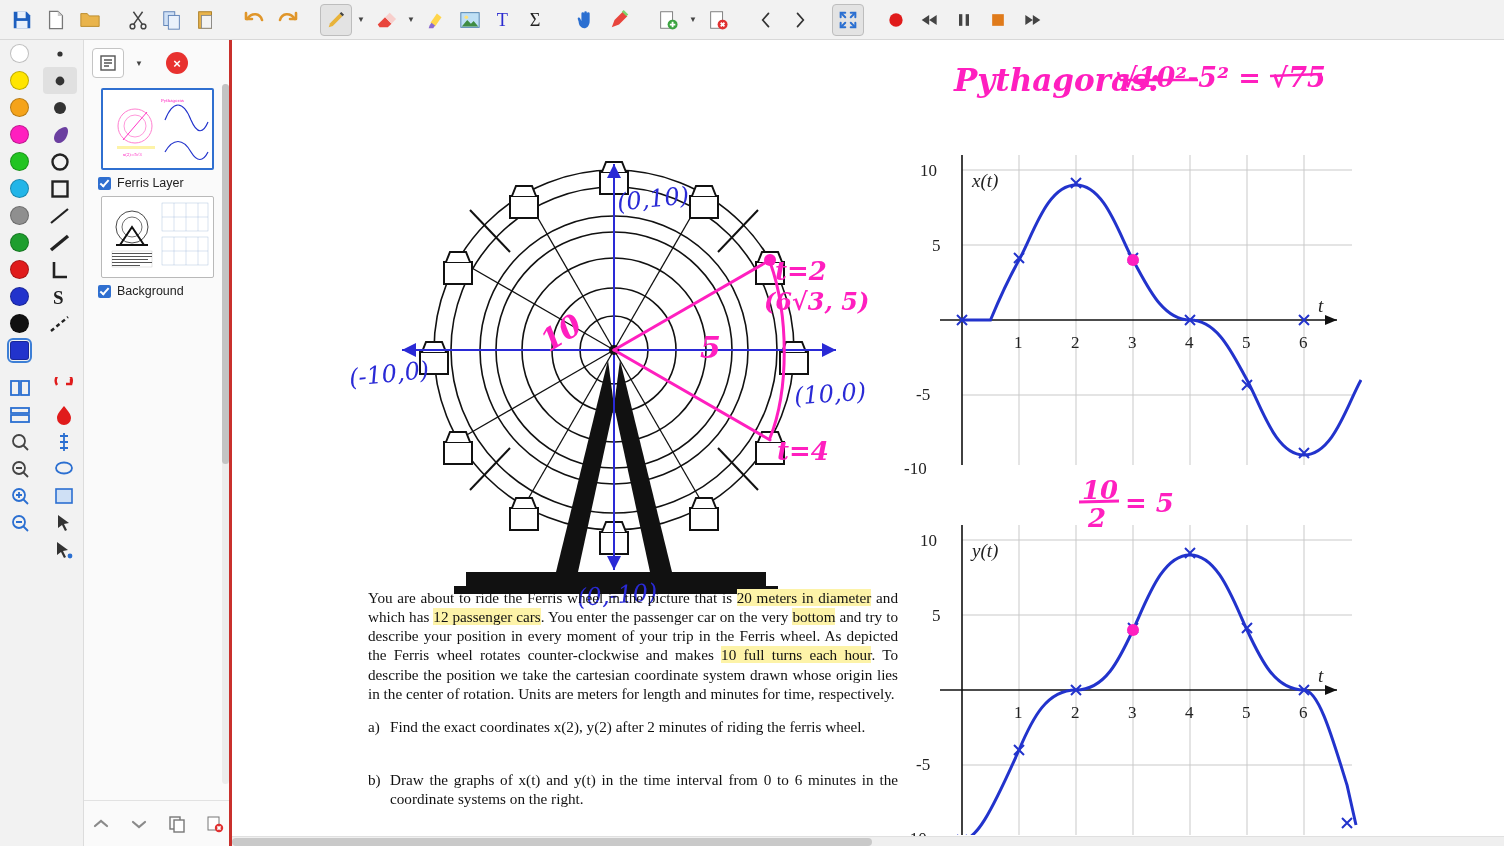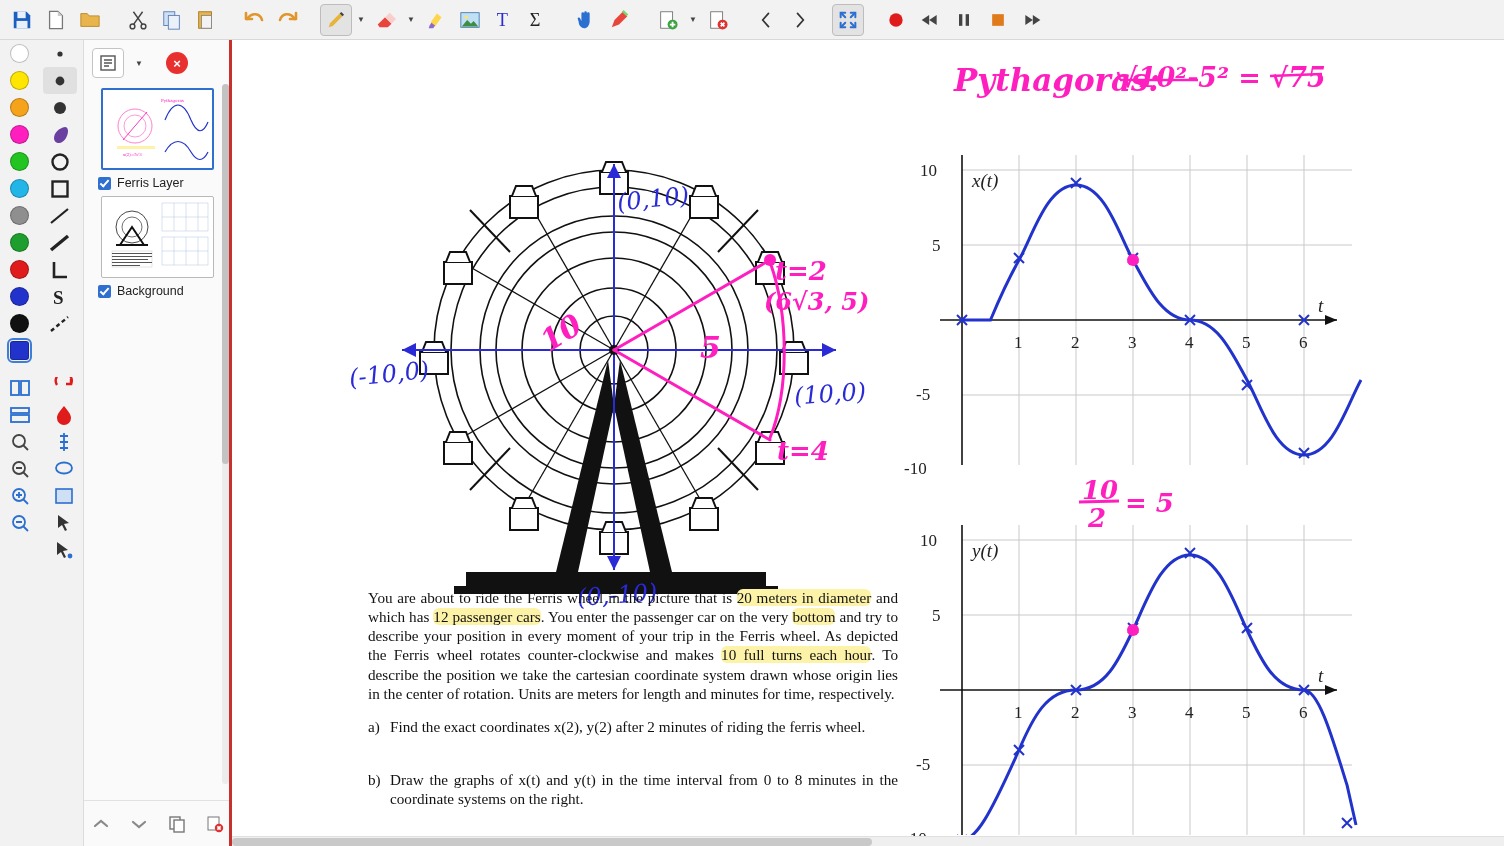--- a/index.html
+++ b/index.html
@@ -197,21 +197,21 @@
   #worksheet {
     position: absolute;
     left: 136px; top: 548px;
     width: 530px;
     font-family: "Liberation Serif", serif;
     font-size: 15.2px;
     line-height: 1.26;
     color: #111;
     text-align: justify;
   }
-  .hl { background: #fdf3a8; border-radius: 6px; }
+  .hl { background: #fdf3a8; }
   .qrow { display: flex; margin-top: 14px; }
   .qlab { width: 22px; flex: none; }
   .qtxt { flex: 1; }
 
   
   .hand {
     position: absolute;
     color: #ff1fbf;
     font-family: "DejaVu Serif", serif;
     font-style: italic;
@@ -811,21 +811,21 @@
 
       <div class="qrow">
         <div class="qlab">a)</div>
         <div class="qtxt">Find the exact coordinates x(2), y(2) after 2 minutes of riding the ferris wheel.</div>
       </div>
 
       <div style="height:34px"></div>
 
       <div class="qrow" style="margin-top:0">
         <div class="qlab">b)</div>
-        <div class="qtxt">Draw the graphs of x(t) and y(t) in the time interval from 0 to 8 minutes in the coordinate systems on the right.</div>
+        <div class="qtxt">Draw the graphs of x(t) and y(t) in the time interval from 0 to 6 minutes in the coordinate systems on the right.</div>
       </div>
     </div>
 
 
     <div class="hand" style="left:722px; top:22px; font-size:31px;">Pythagoras:</div>
     <div class="hand" style="left:888px; top:22px; font-size:27px;">√10²-5²  =  √75</div>
     <svg class="ink" style="left:880px; top:18px;" width="300" height="30" viewBox="0 0 300 30">
       <path d="M8 22 L86 22 M8 22 L6 14" stroke="#ff1fbf" stroke-width="2.5" fill="none"></path>
       <path d="M158 18 L210 16" stroke="#ff1fbf" stroke-width="2.5" fill="none"></path>
     </svg>

